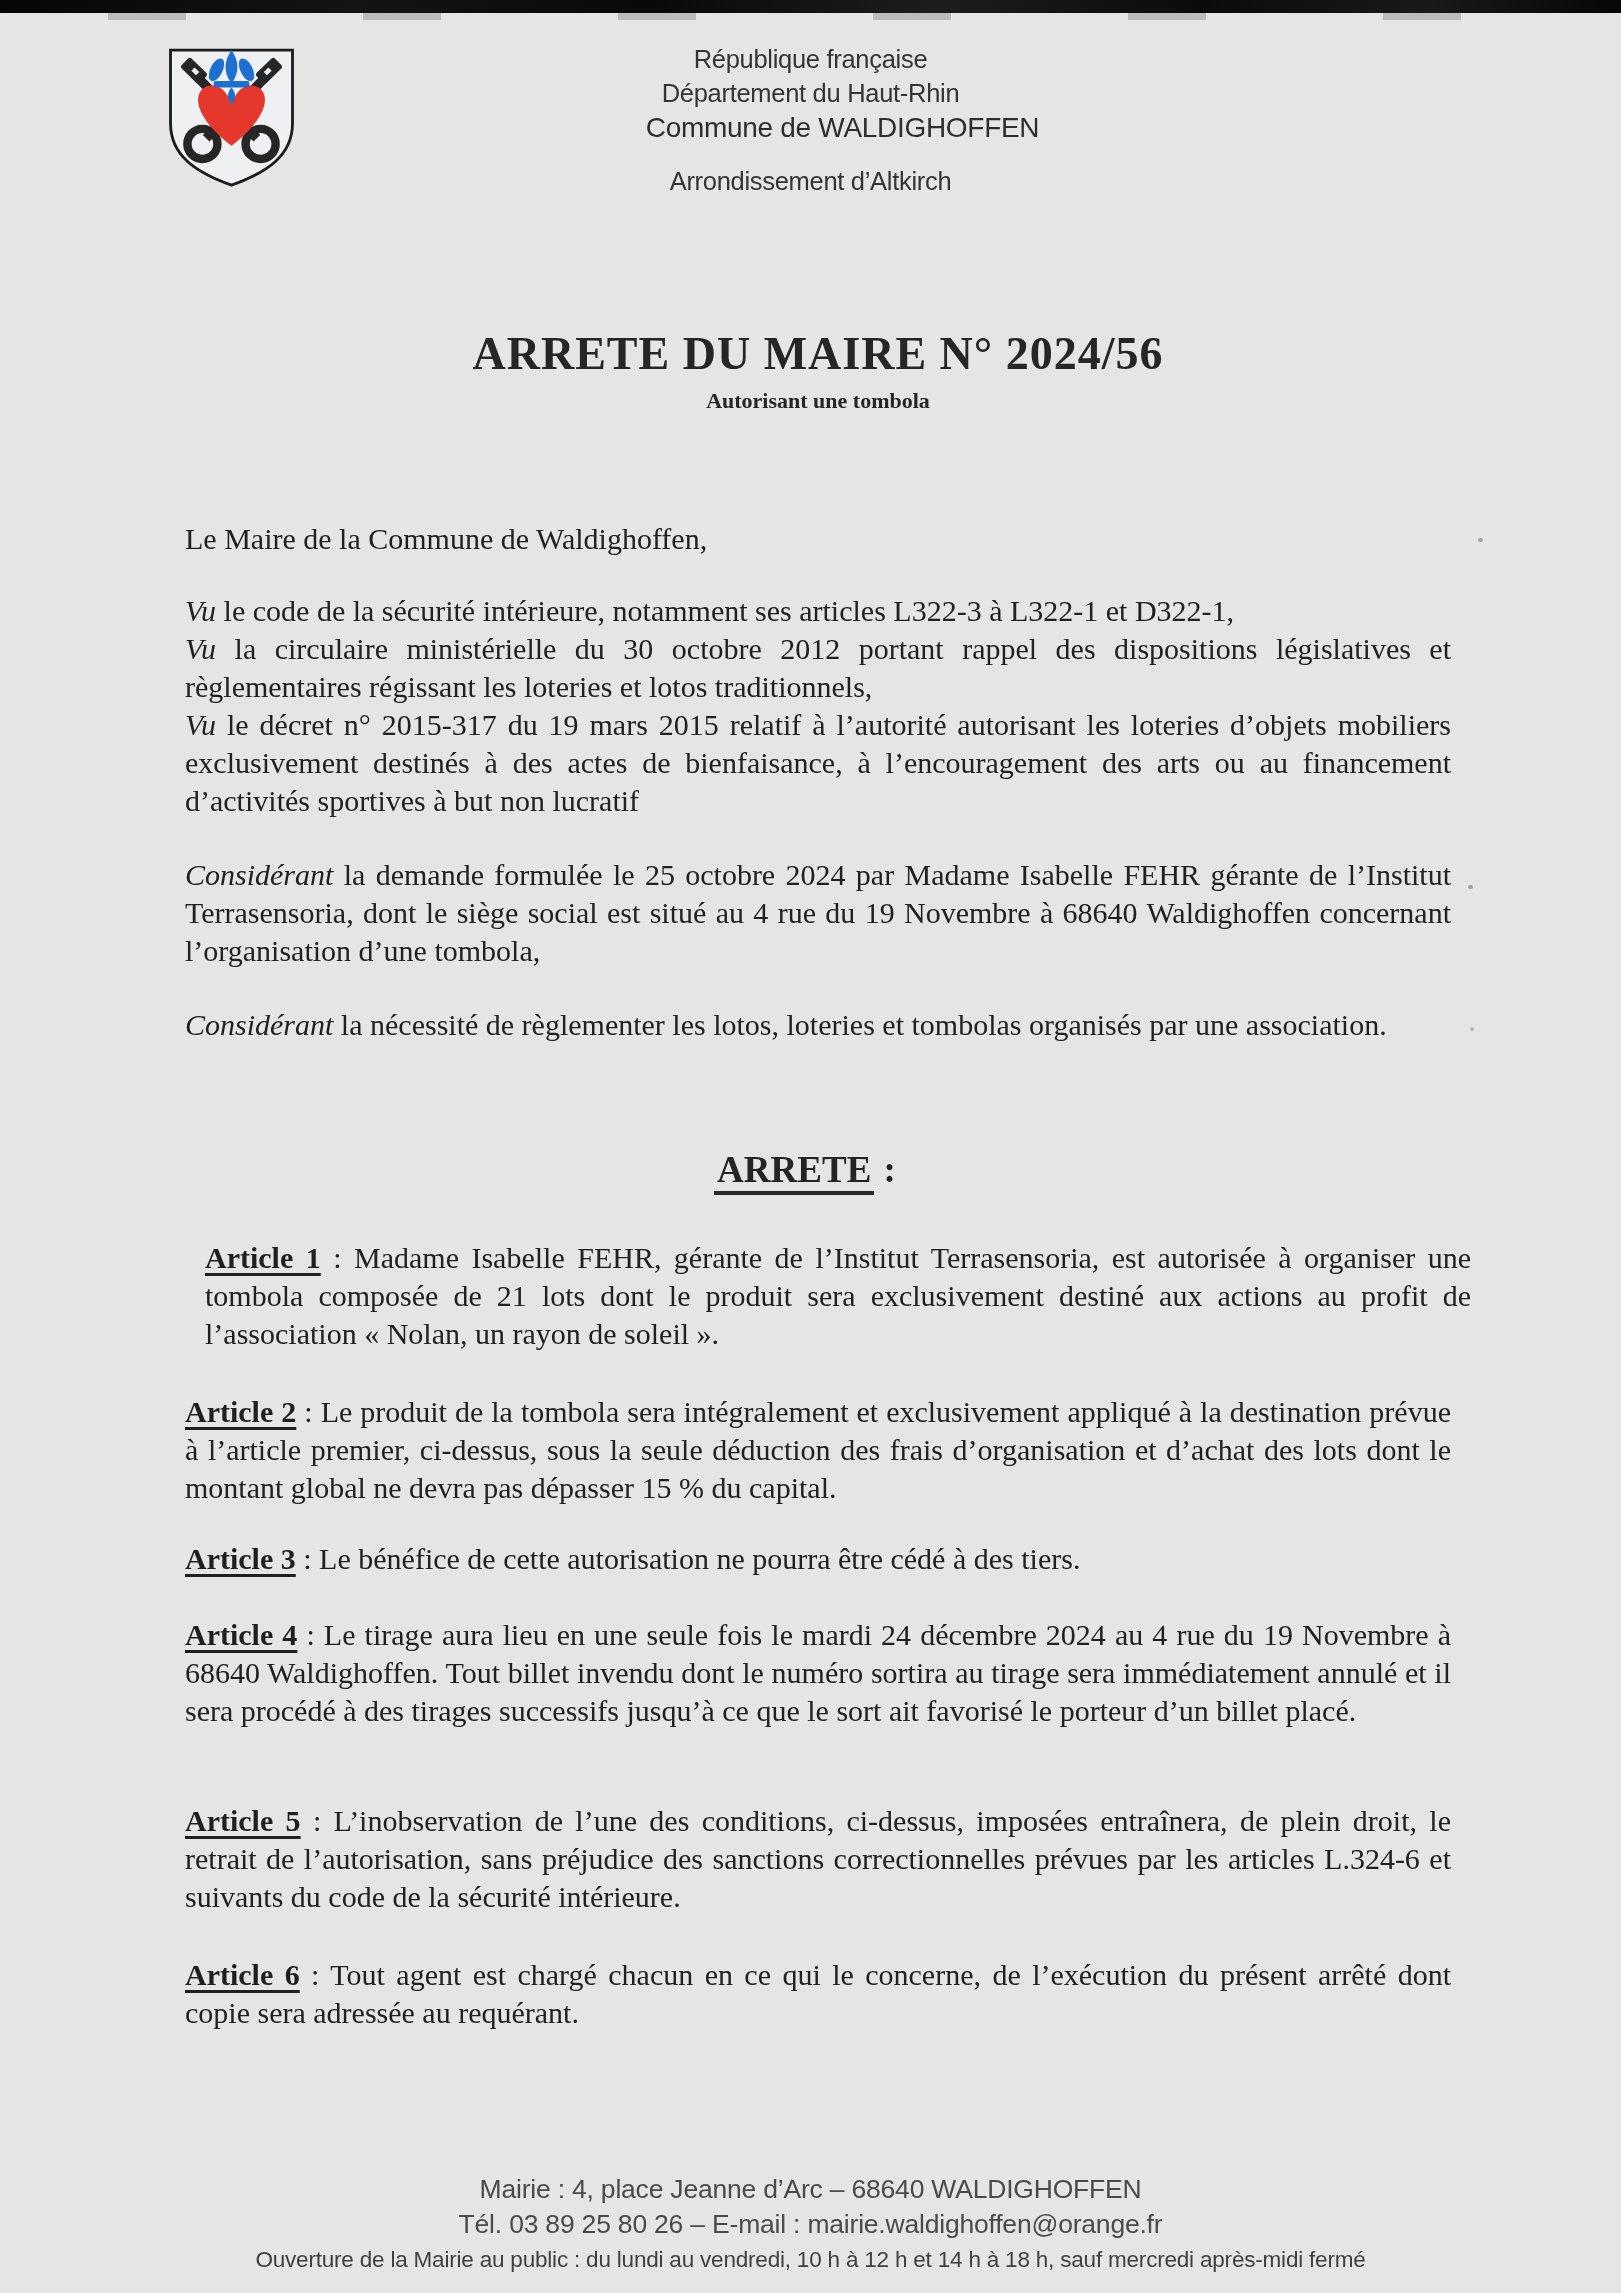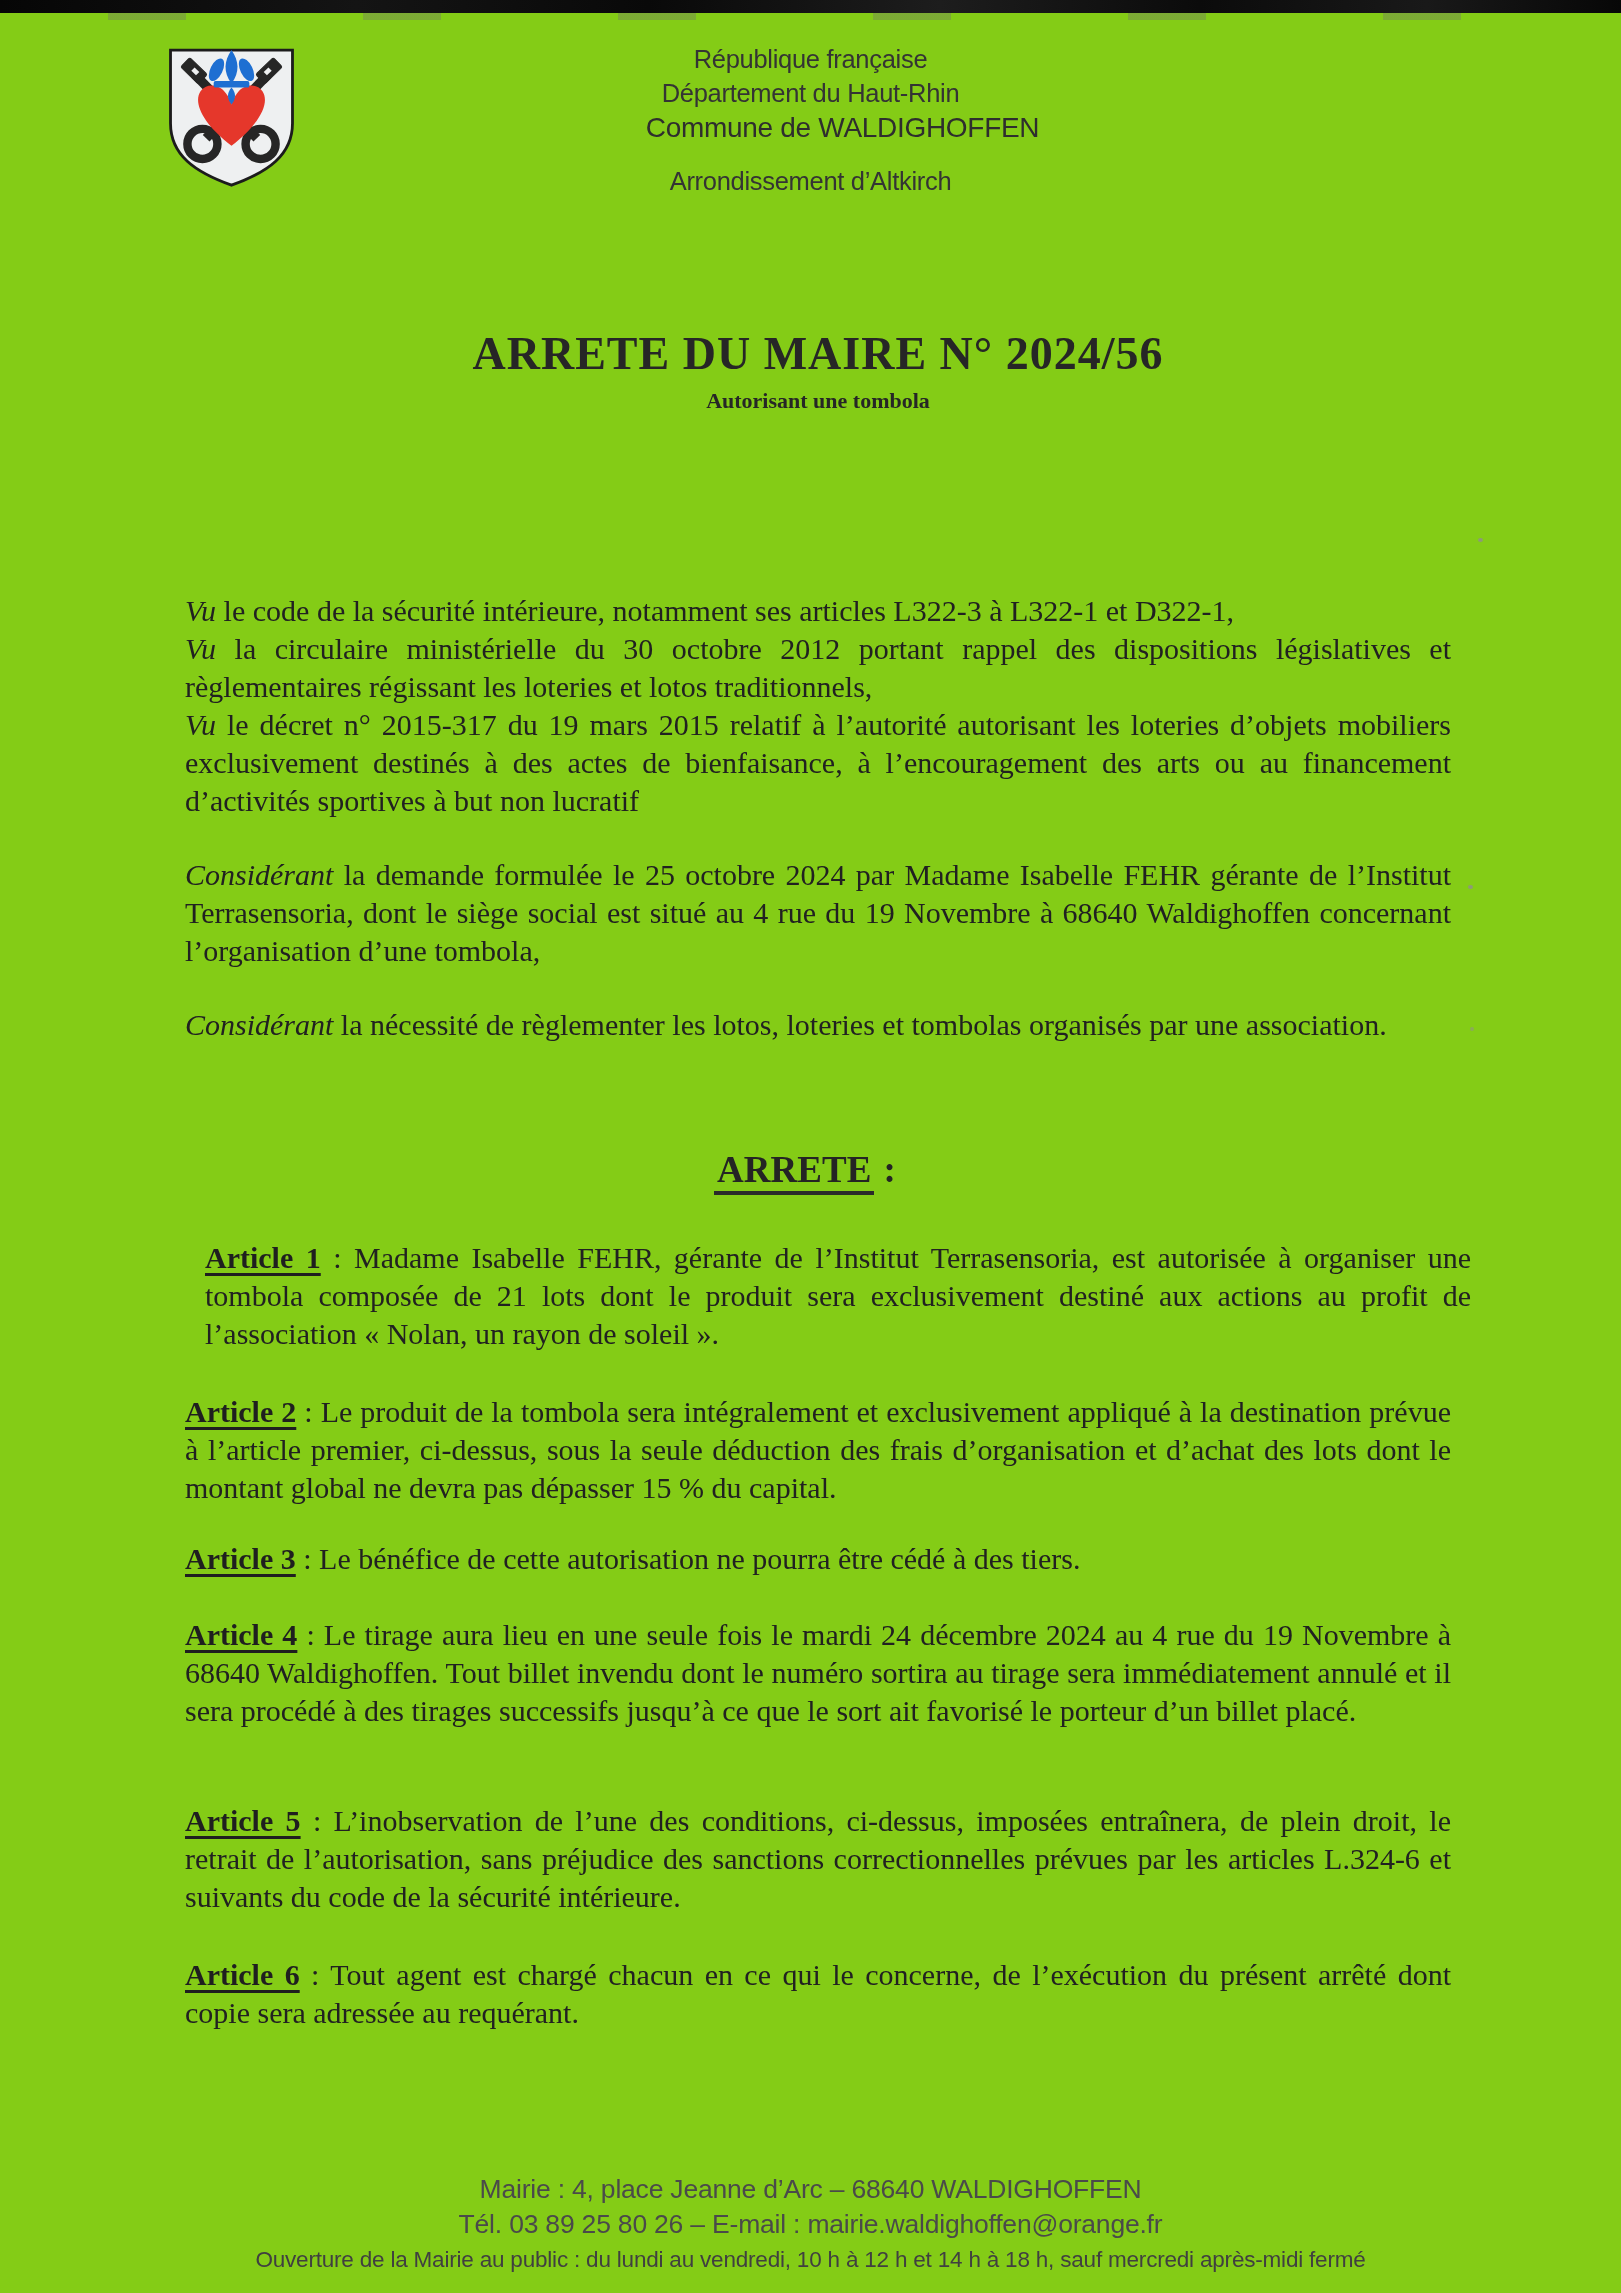--- a/index.html
+++ b/index.html
@@ -1,20 +1,20 @@
 <!DOCTYPE html>
 <html><head>
 <meta charset="utf-8">
 <style>
   html,body{margin:0;padding:0;background:#9a9a9a;}
   .page{
     position:relative;
     width:1621px;height:2294px;
     margin:0 auto;
-    background:#84cc16;
+    background:#e5e5e5;
     overflow:hidden;
     font-family:"Liberation Serif", serif;
     color:#222;
   }
   
   .top-bar{
     position:absolute;top:0;left:0;width:1621px;height:12.7px;
     background:linear-gradient(90deg,#060606 0%,#141414 22%,#090909 40%,#1d1d1d 58%,#0b0b0b 74%,#191919 88%,#070707 100%);
   }
   .top-bar::after{
@@ -112,20 +112,21 @@
   </svg>
 
   <div class="lh-line lh-republic">République française</div>
   <div class="lh-line lh-department">Département du Haut-Rhin</div>
   <div class="lh-line lh-commune">Commune de WALDIGHOFFEN</div>
   <div class="lh-line lh-arrond">Arrondissement d’Altkirch</div>
 
   <h1 class="doc-title t1">ARRETE DU MAIRE N° 2024/56</h1>
   <h2 class="doc-title t2">Autorisant une tombola</h2>
 
+  <p class="para p-salut">Le Maire de la Commune de Waldighoffen,</p>
 
   <div class="para p-vu">
     <p><span class="lead-italic">Vu</span><span> le code de la sécurité intérieure, notamment ses articles L322-3 à L322-1 et D322-1,</span></p>
     <p><span class="lead-italic">Vu</span><span> la circulaire ministérielle du 30 octobre 2012 portant rappel des dispositions législatives et règlementaires régissant les loteries et lotos traditionnels,</span></p>
     <p><span class="lead-italic">Vu</span><span> le décret n° 2015-317 du 19 mars 2015 relatif à l’autorité autorisant les loteries d’objets mobiliers exclusivement destinés à des actes de bienfaisance, à l’encouragement des arts ou au financement d’activités sportives à but non lucratif</span></p>
   </div>
 
   <p class="para p-cons1"><span class="lead-italic">Considérant</span><span> la demande formulée le 25 octobre 2024 par Madame Isabelle FEHR gérante de l’Institut Terrasensoria, dont le siège social est situé au 4 rue du 19 Novembre à 68640 Waldighoffen concernant l’organisation d’une tombola,</span></p>
 
   <p class="para p-cons2"><span class="lead-italic">Considérant</span><span> la nécessité de règlementer les lotos, loteries et tombolas organisés par une association.</span></p>

